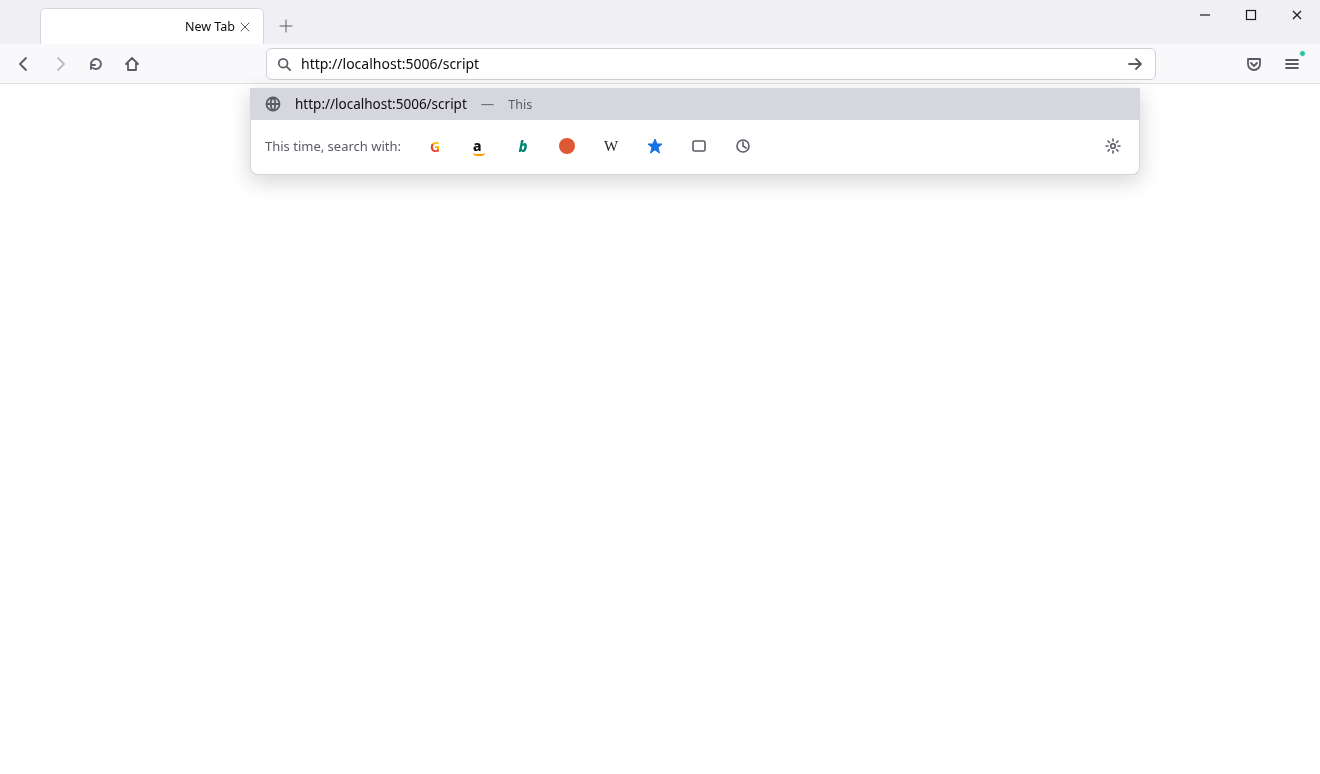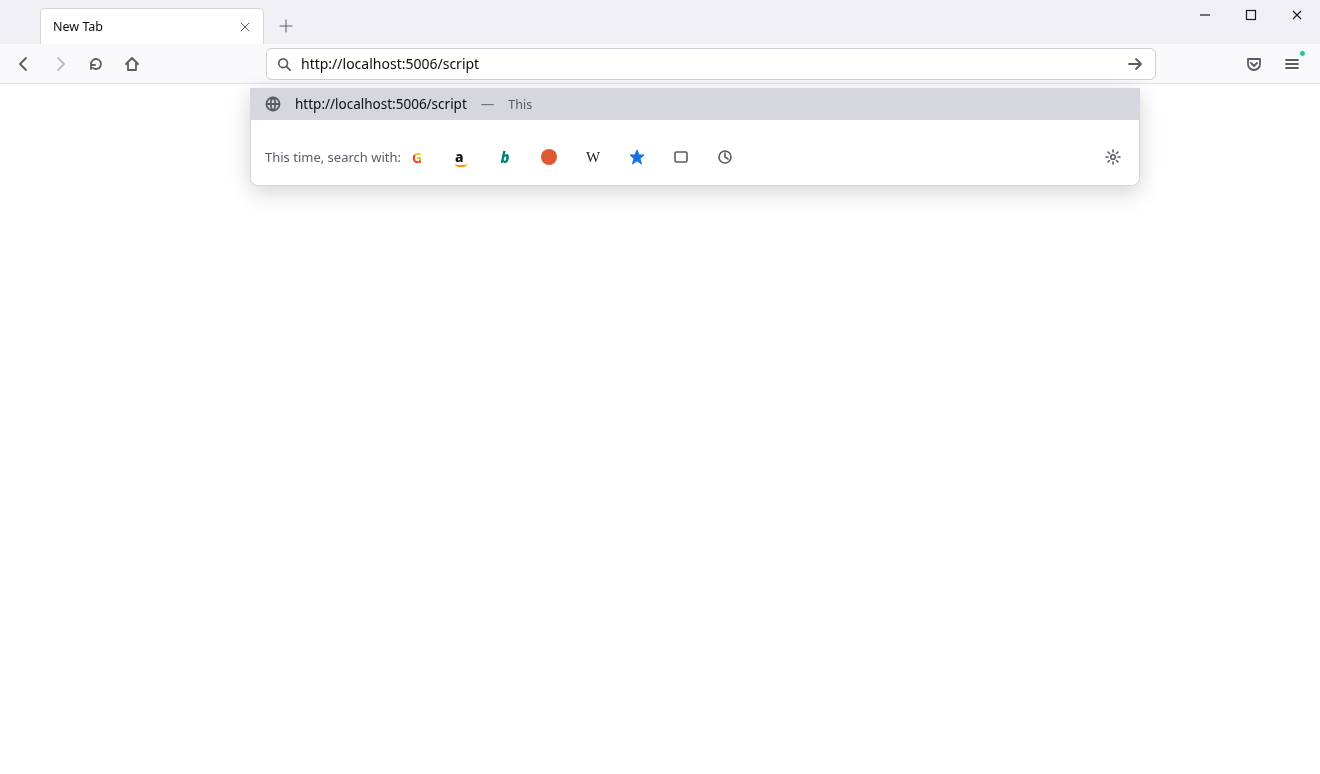--- a/index.html
+++ b/index.html
@@ -6,20 +6,21 @@
   html, body { width: 1320px; height: 774px; font-family: "Segoe UI", system-ui, sans-serif; background:#fff; overflow:hidden; }
 
   
   .tabstrip {
     height: 44px;
     background:#f0f0f4;
     display:flex;
     align-items:flex-end;
     padding-left:40px;
     position:relative;
+    text-align:right;
   }
   .tab {
     width:224px;
     height:36px;
     background:#fff;
     border:1px solid #d7d7db;
     border-bottom:none;
     border-radius:5px 5px 0 0;
     display:flex;
     align-items:center;
@@ -125,22 +126,22 @@
   }
   .dd-row.selected{ background:#d6d6de; }
   .dd-row svg{width:16px;height:16px;stroke:#5b5b66;fill:none;stroke-width:1.8;}
   .dd-url{color:#0c0c0d;}
   .dd-dash{color:#737373;}
   .dd-visit{color:#5b5b66;font-size:12.5px;}
 
   .dd-search{
     display:flex;align-items:center;
     padding:14px 14px 4px 14px;
+    gap:18px;
     position:relative;
-    margin-top:11px;
   }
   .dd-search-label{font-size:13px;color:#5b5b66;margin-right:6px;}
   .dd-engines{display:flex;gap:24px;align-items:center;}
   .eng{
     width:20px;height:20px;display:flex;align-items:center;justify-content:center;cursor:pointer;
   }
   .dd-settings{
     margin-left:auto;
     width:24px;height:24px;display:flex;align-items:center;justify-content:center;cursor:pointer;
   }

